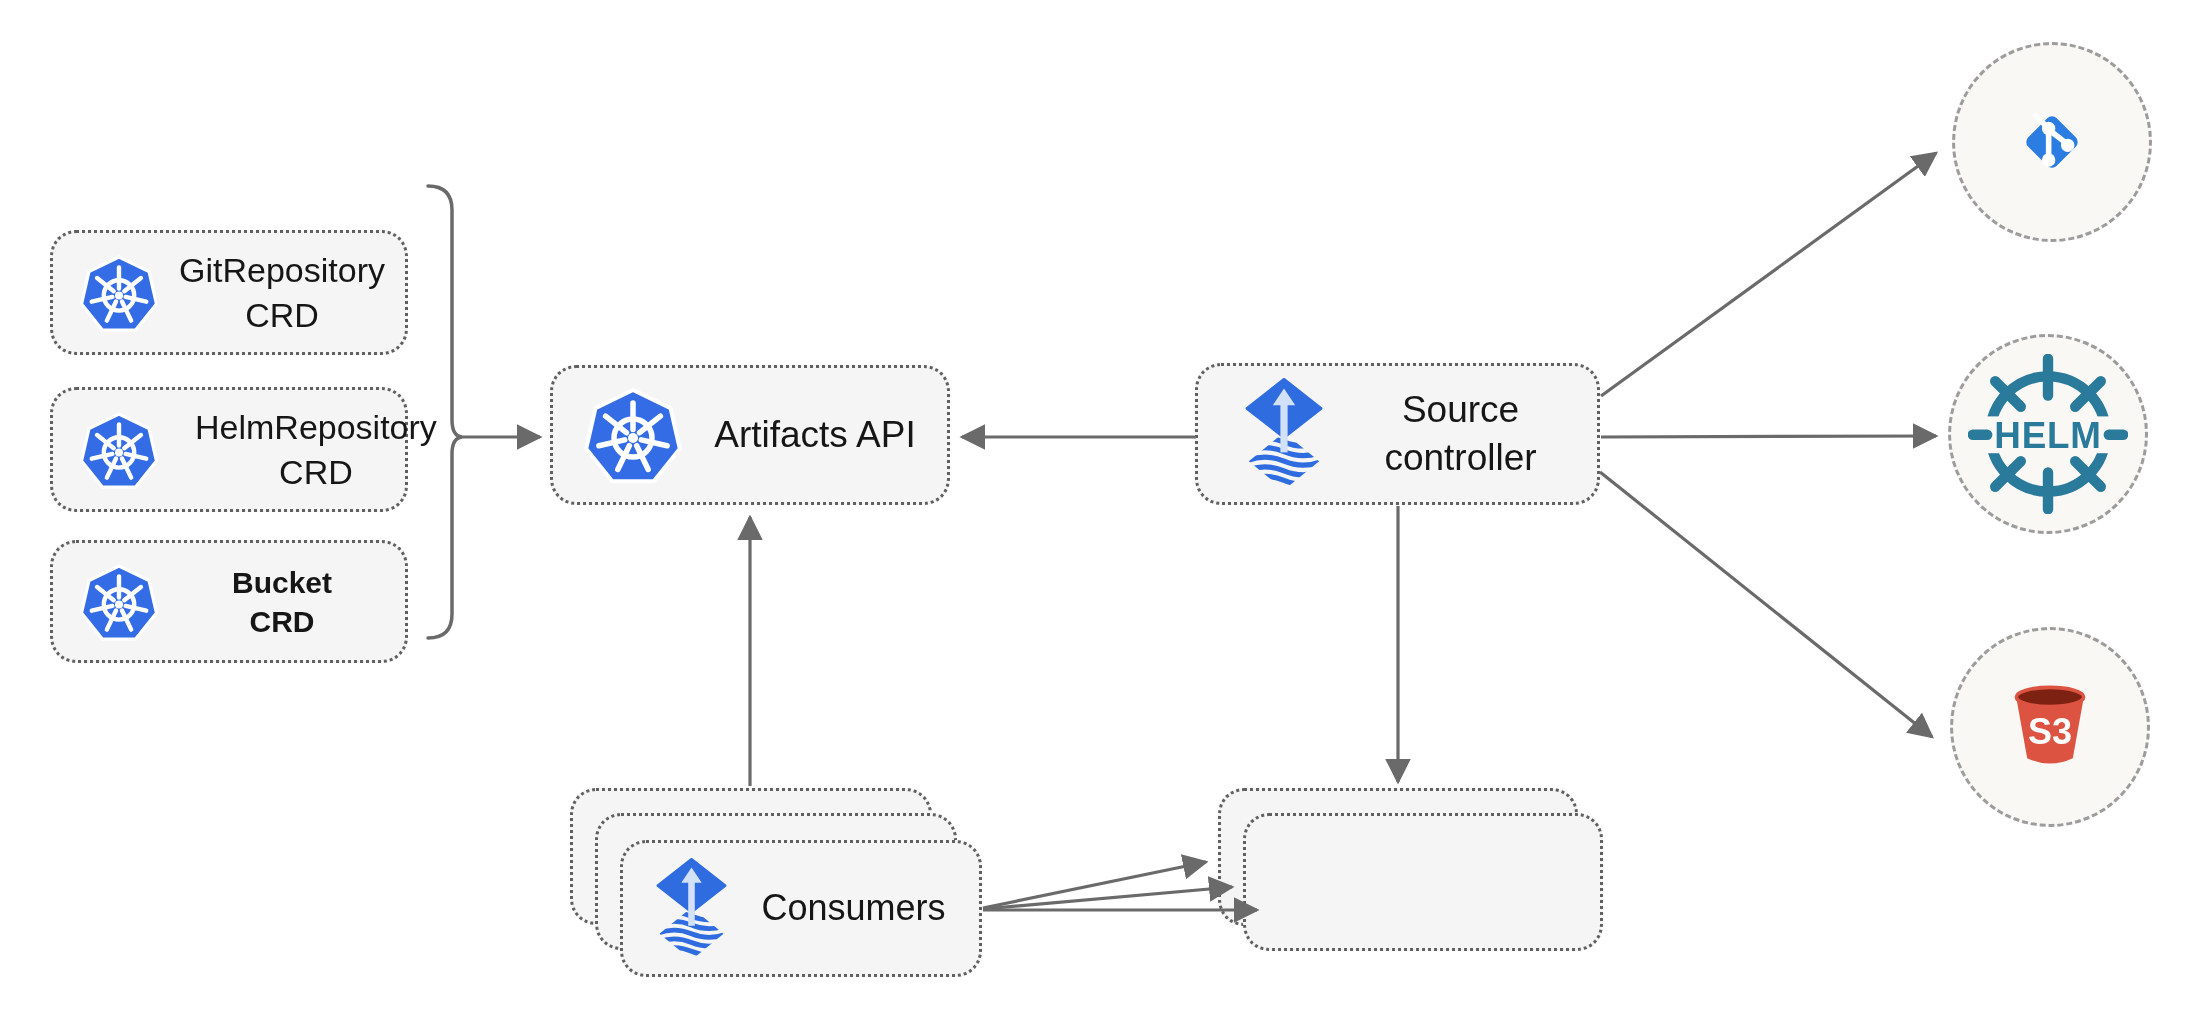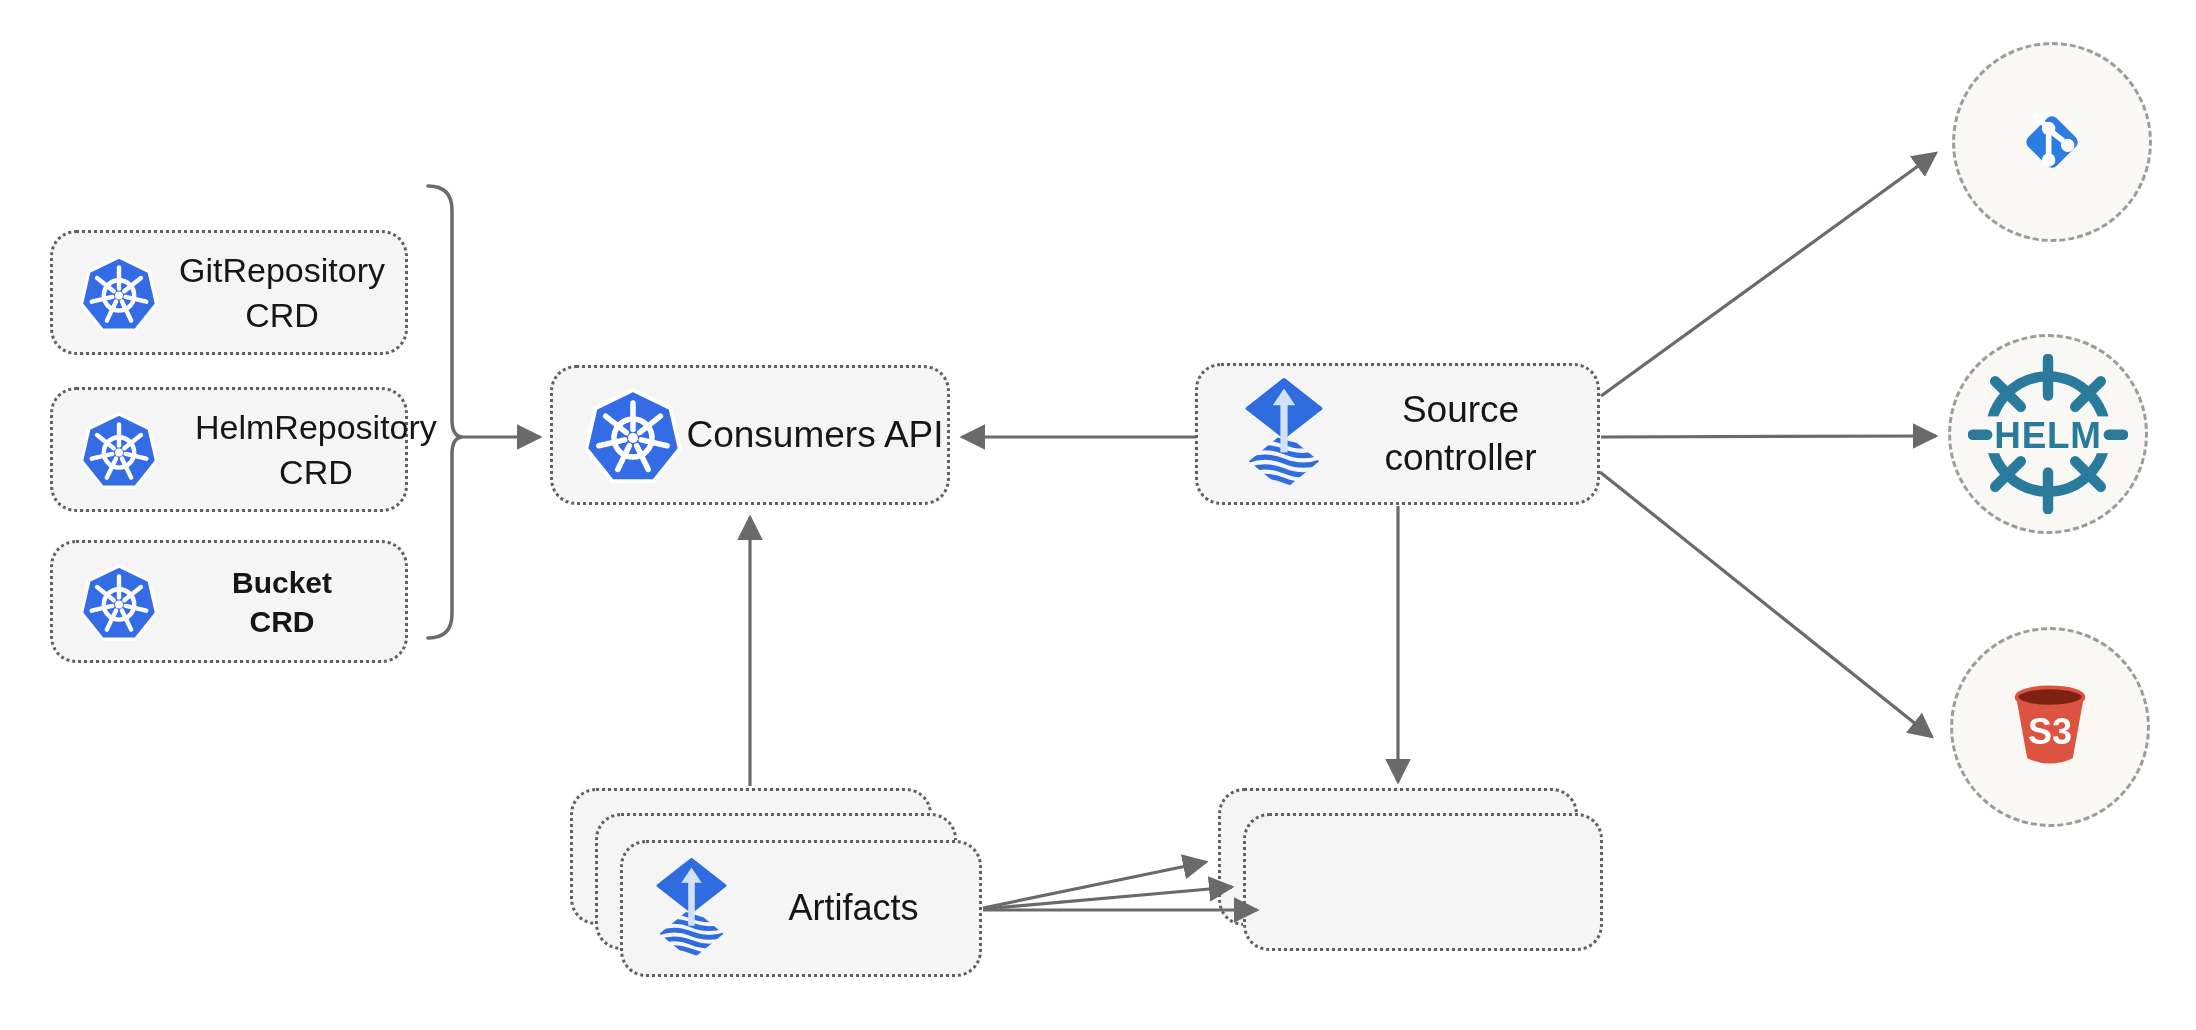--- a/index.html
+++ b/index.html
@@ -104,21 +104,21 @@
       <span class="ln">CRD</span>
     </span>
   </div>
 
   <div class="box node" style="left:550px;top:365px;width:400px;height:140px;padding-left:30px;">
     <span class="iconwrap">
       <svg width="100" height="100" viewBox="0 0 100 100">
           <use href="#k8s-icon"></use>
         </svg>
     </span>
-    <span class="label lbl-lg">Consumers API</span>
+    <span class="label lbl-lg">Artifacts API</span>
   </div>
 
   <div class="box node" style="left:1195px;top:363px;width:405px;height:142px;padding-left:46px;">
     <span class="iconwrap">
       <svg width="80" height="112" viewBox="0 0 100 140">
           <use href="#flux-icon"></use>
         </svg>
     </span>
     <span class="label lbl-lg">
       <span class="ln">Source</span>
@@ -127,21 +127,21 @@
   </div>
 
   <div class="stackbox node" style="left:570px;top:788px;width:362px;height:137px;"></div>
   <div class="stackbox node" style="left:595px;top:813px;width:362px;height:137px;"></div>
   <div class="box node" style="left:620px;top:840px;width:362px;height:137px;padding-left:32px;">
     <span class="iconwrap">
       <svg width="73" height="102" viewBox="0 0 100 140">
           <use href="#flux-icon"></use>
         </svg>
     </span>
-    <span class="label" style="font-size:36px;">Artifacts</span>
+    <span class="label" style="font-size:36px;">Consumers</span>
   </div>
 
   <div class="stackbox node" style="left:1218px;top:788px;width:360px;height:138px;"></div>
   <div class="stackbox node" style="left:1243px;top:813px;width:360px;height:138px;"></div>
 
   <div class="circle node" style="left:1952px;top:42px;">
     <span class="iconwrap">
       <svg width="112" height="112" viewBox="0 0 100 100">
         <rect x="32" y="32" width="36" height="36" rx="6" fill="#2c7de1" transform="rotate(45 50 50)"></rect>
         <g stroke="#ffffff" stroke-width="5" stroke-linecap="round">

